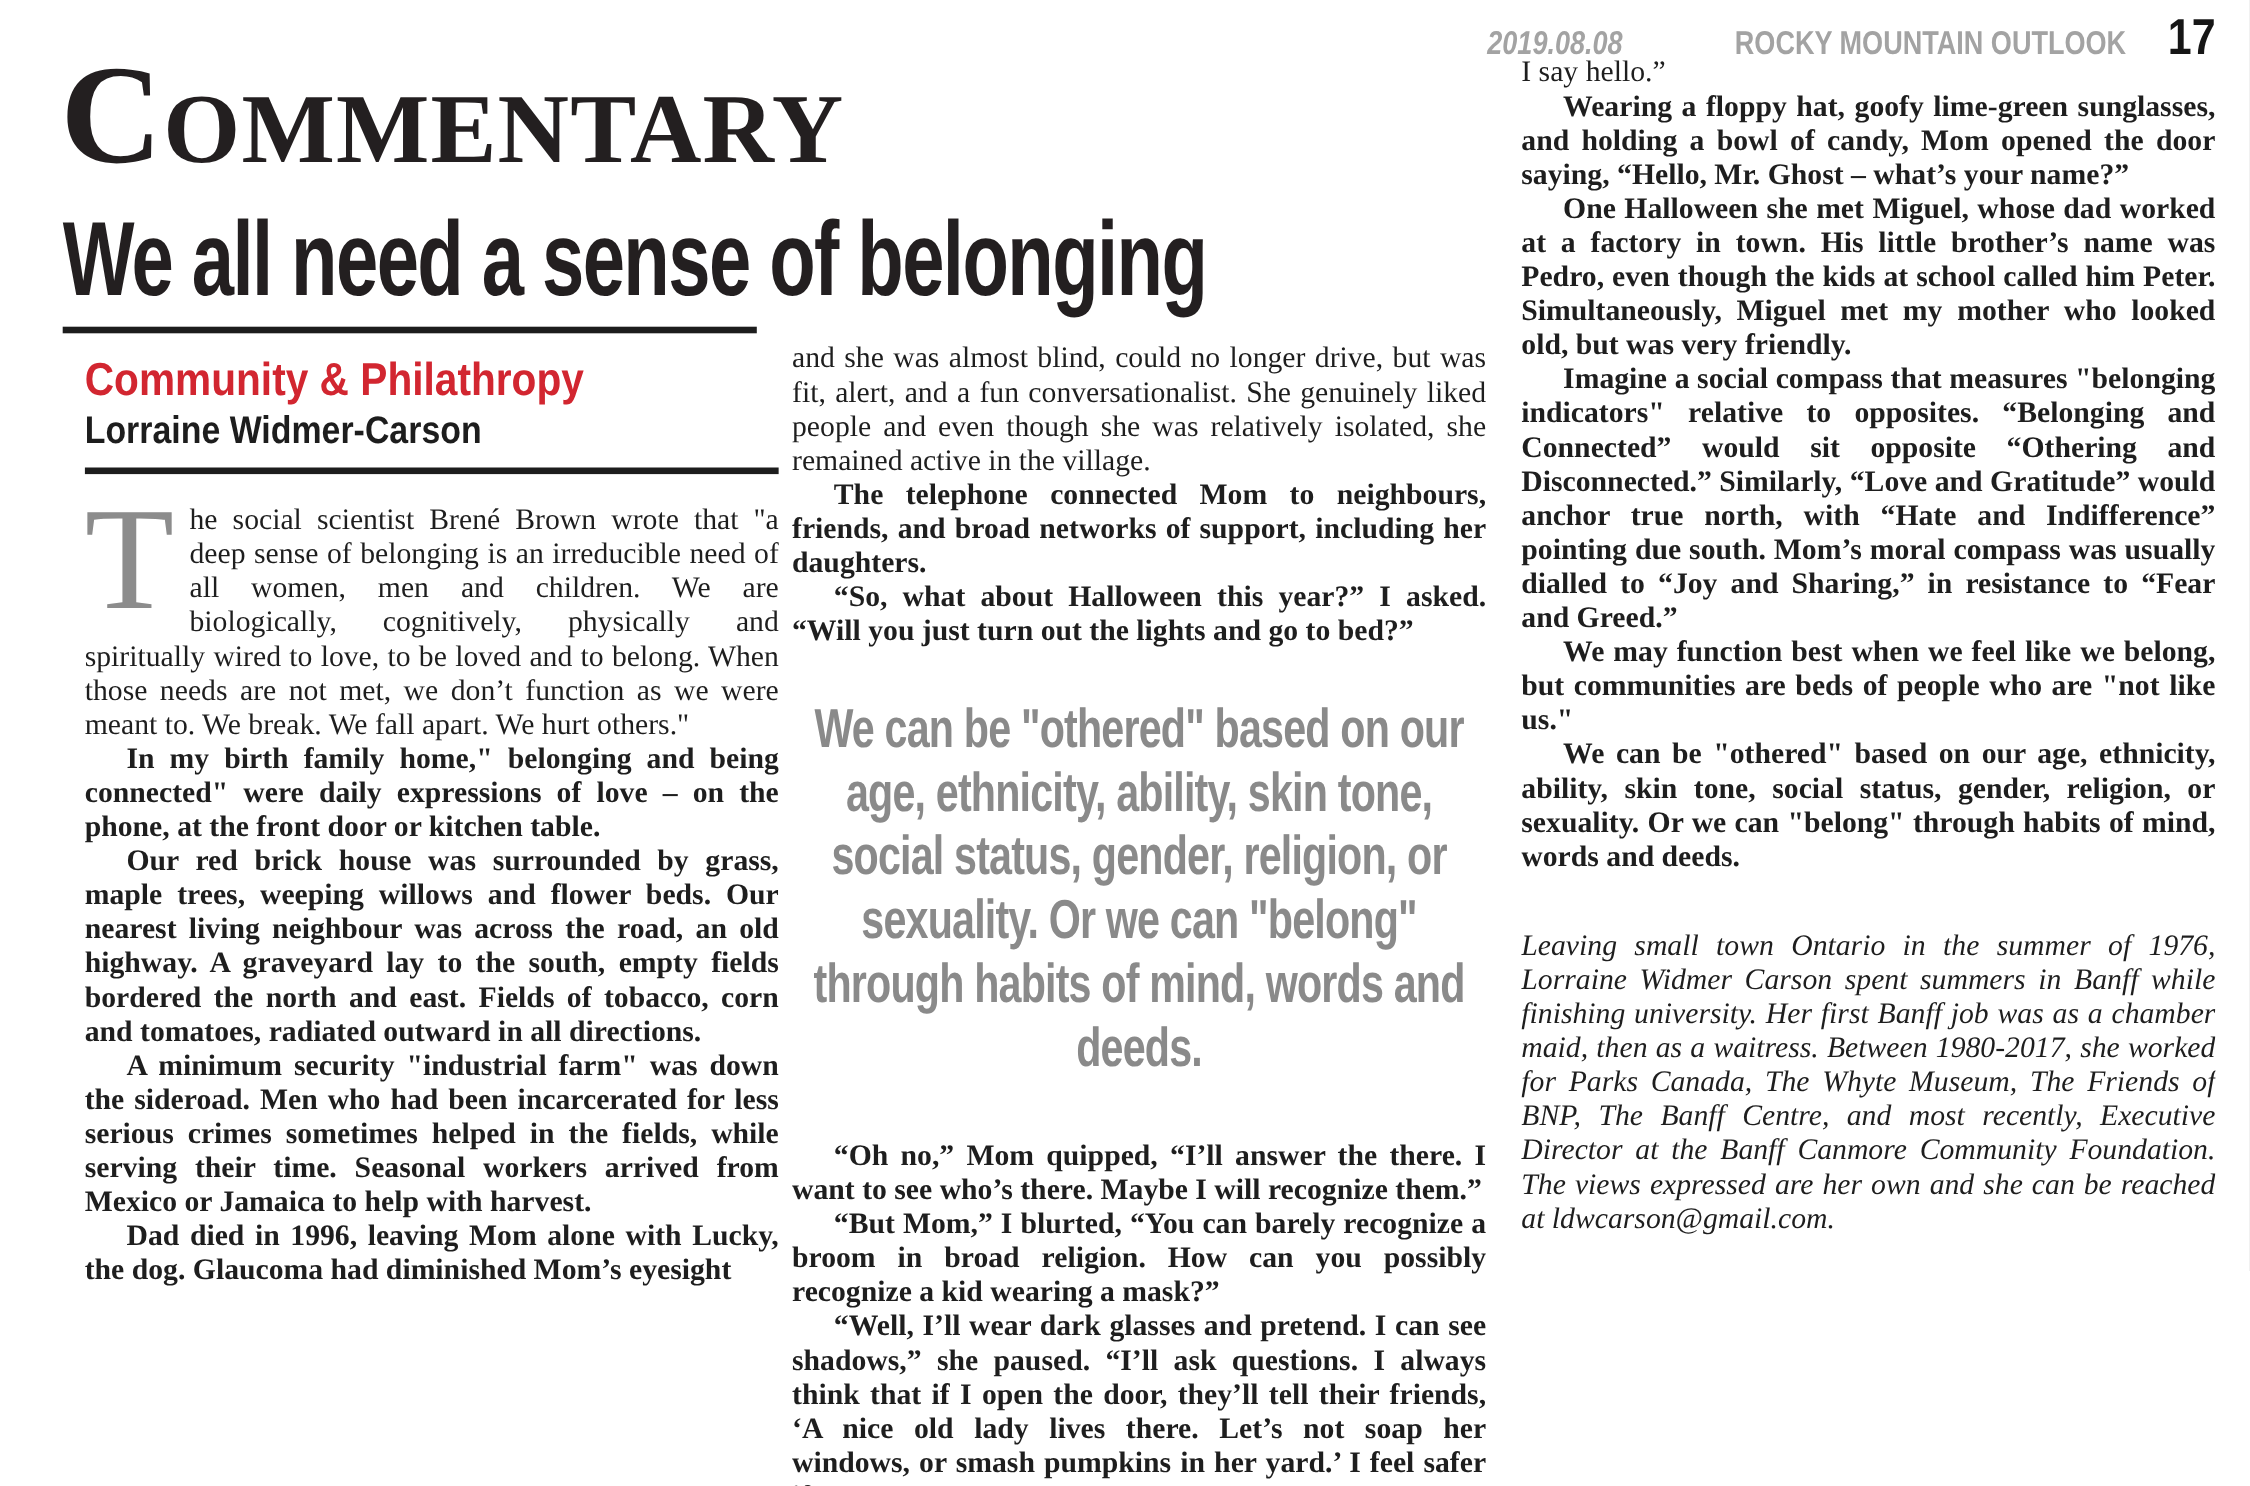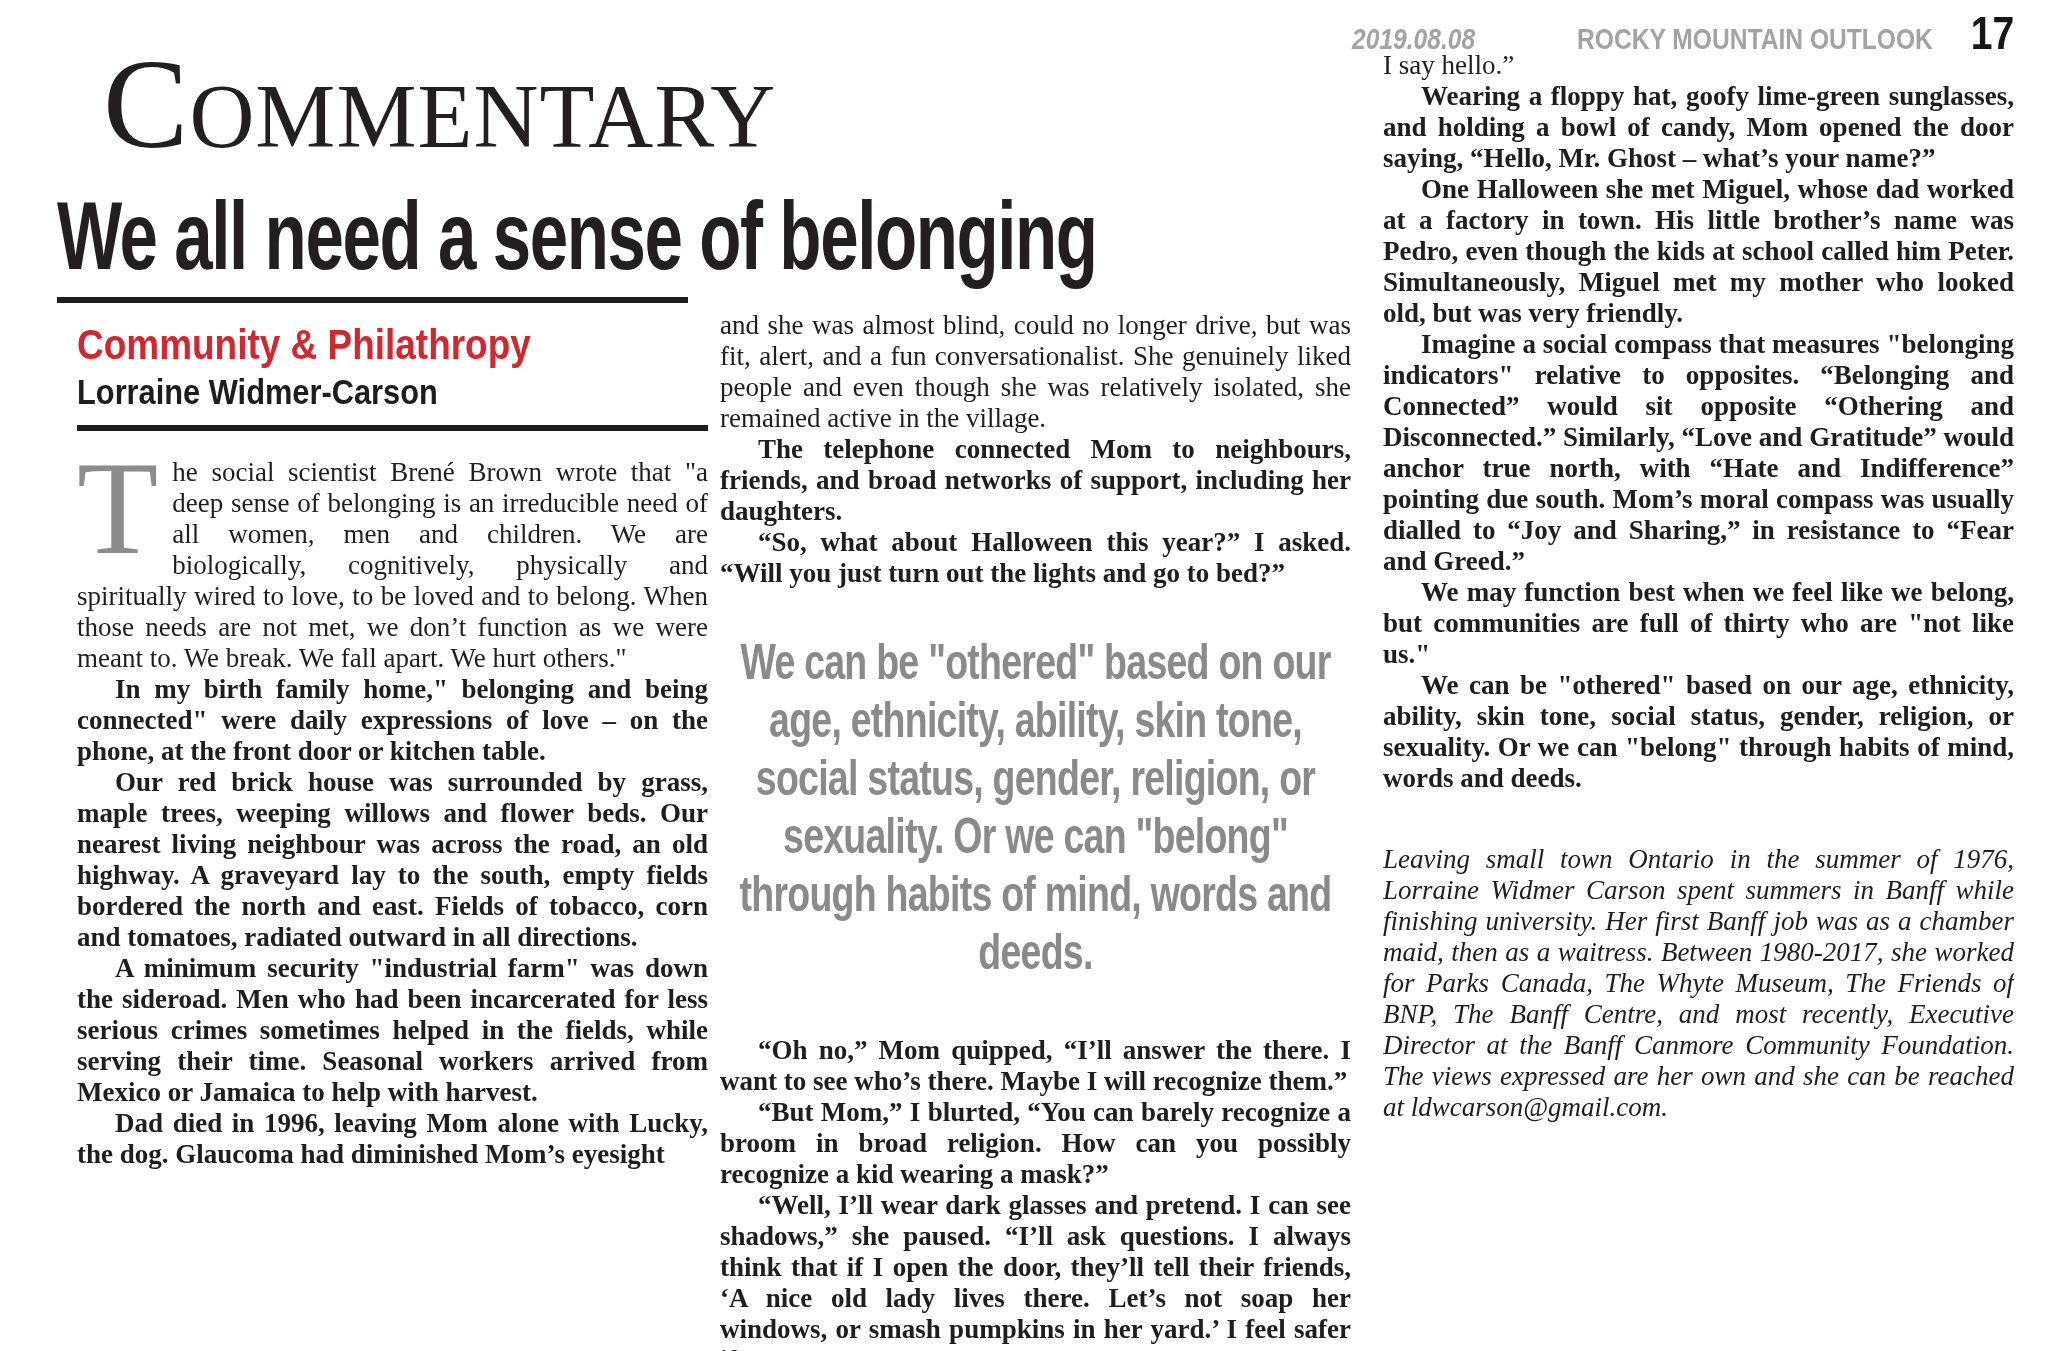--- a/index.html
+++ b/index.html
@@ -26,23 +26,23 @@
   .mast-date{font-style:italic;margin-right:-6px;}
   .mast-page{
     font-family:"Liberation Sans", sans-serif;
     font-size:46px;font-weight:bold;color:#161616;
     display:inline-block;transform:scaleX(0.85);transform-origin:100% 50%;
   }
   
   #section-title{
     position:absolute;left:55px;top:40px;
     font-family:"Liberation Serif", serif;
-    font-weight:normal;font-variant:small-caps;
+    font-weight:bold;font-variant:small-caps;
     font-size:128px;line-height:1.0;color:#231f20;
-    letter-spacing:1px;white-space:nowrap;margin-left:48px;
+    letter-spacing:1px;white-space:nowrap;
   }
   #headline{
     position:absolute;left:57px;top:186px;
     font-family:"Liberation Sans", sans-serif;
     font-weight:bold;font-size:96px;line-height:1.05;color:#231f20;
     white-space:nowrap;letter-spacing:-2px;
     transform:scaleX(0.72);transform-origin:0 50%;
   }
   .rule{
     position:absolute;left:57px;width:631px;height:6px;background:#1d1d1d;
@@ -132,18 +132,18 @@
     <p class="body indent">“Oh no,” Mom quipped, “I’ll answer the there. I want to see who’s there. Maybe I will recognize them.”</p>
     <p class="body indent">“But Mom,” I blurted, “You can barely recognize a broom in broad religion. How can you possibly recognize a kid wearing a mask?”</p>
     <p class="body indent">“Well, I’ll wear dark glasses and pretend. I can see shadows,” she paused. “I’ll ask questions. I always think that if I open the door, they’ll tell their friends, ‘A nice old lady lives there. Let’s not soap her windows, or smash pumpkins in her yard.’ I feel safer if</p>
   </div>
 
   <div id="col3" class="col">
     <p class="body">I say hello.”</p>
     <p class="body indent">Wearing a floppy hat, goofy lime-green sunglasses, and holding a bowl of candy, Mom opened the door saying, “Hello, Mr. Ghost – what’s your name?”</p>
     <p class="body indent">One Halloween she met Miguel, whose dad worked at a factory in town. His little brother’s name was Pedro, even though the kids at school called him Peter. Simultaneously, Miguel met my mother who looked old, but was very friendly.</p>
     <p class="body indent">Imagine a social compass that measures "belonging indicators" relative to opposites. “Belonging and Connected” would sit opposite “Othering and Disconnected.” Similarly, “Love and Gratitude” would anchor true north, with “Hate and Indifference” pointing due south. Mom’s moral compass was usually dialled to “Joy and Sharing,” in resistance to “Fear and Greed.”</p>
-    <p class="body indent">We may function best when we feel like we belong, but communities are full of thirty who are "not like us."</p>
+    <p class="body indent">We may function best when we feel like we belong, but communities are beds of people who are "not like us."</p>
     <p class="body indent">We can be "othered" based on our age, ethnicity, ability, skin tone, social status, gender, religion, or sexuality. Or we can "belong" through habits of mind, words and deeds.</p>
     <p class="body" id="bio">Leaving small town Ontario in the summer of 1976, Lorraine Widmer Carson spent summers in Banff while finishing university. Her first Banff job was as a chamber maid, then as a waitress. Between 1980-2017, she worked for Parks Canada, The Whyte Museum, The Friends of BNP, The Banff Centre, and most recently, Executive Director at the Banff Canmore Community Foundation. The views expressed are her own and she can be reached at ldwcarson@gmail.com.</p>
   </div>
 
 </div>
 
 </body></html>

